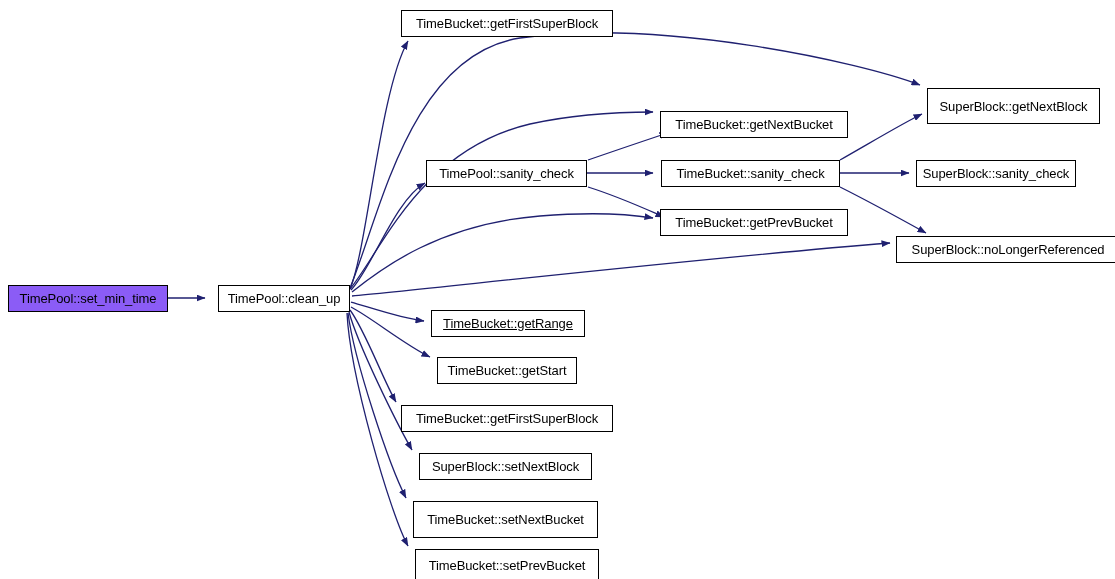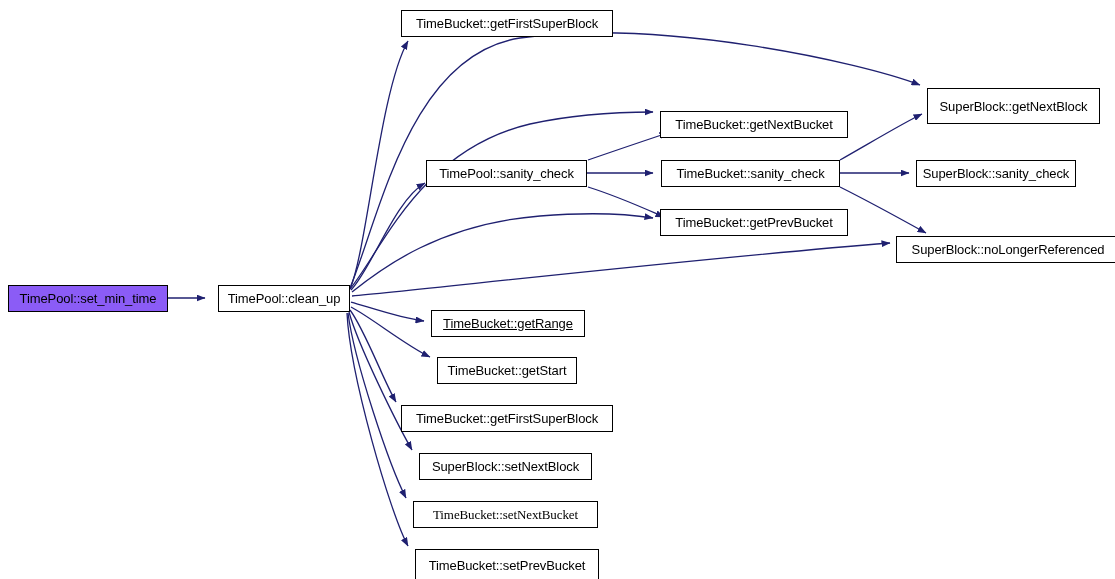--- a/index.html
+++ b/index.html
@@ -111,20 +111,20 @@
       </div>
       <div class="node" style="left: 437px; top: 357px; width: 140px; height: 27px;">
         <span class="node-label">TimeBucket::getStart</span>
       </div>
       <div class="node" style="left: 401px; top: 405px; width: 212px; height: 27px;">
         <span class="node-label">TimeBucket::getFirstSuperBlock</span>
       </div>
       <div class="node" style="left: 419px; top: 453px; width: 173px; height: 27px;">
         <span class="node-label">SuperBlock::setNextBlock</span>
       </div>
-      <div class="node" style="left: 413px; top: 501px; width: 185px; height: 27px; font-family: Liberation Serif, serif;">
+      <div class="node" style="left: 413px; top: 501px; width: 185px; height: 37px;">
         <span class="node-label">TimeBucket::setNextBucket</span>
       </div>
       <div class="node" style="left: 415px; top: 549px; width: 184px; height: 33px; align-items: center;">
         <span class="node-label">TimeBucket::setPrevBucket</span>
       </div>
     </div>
 </div>
 
 </body></html>

